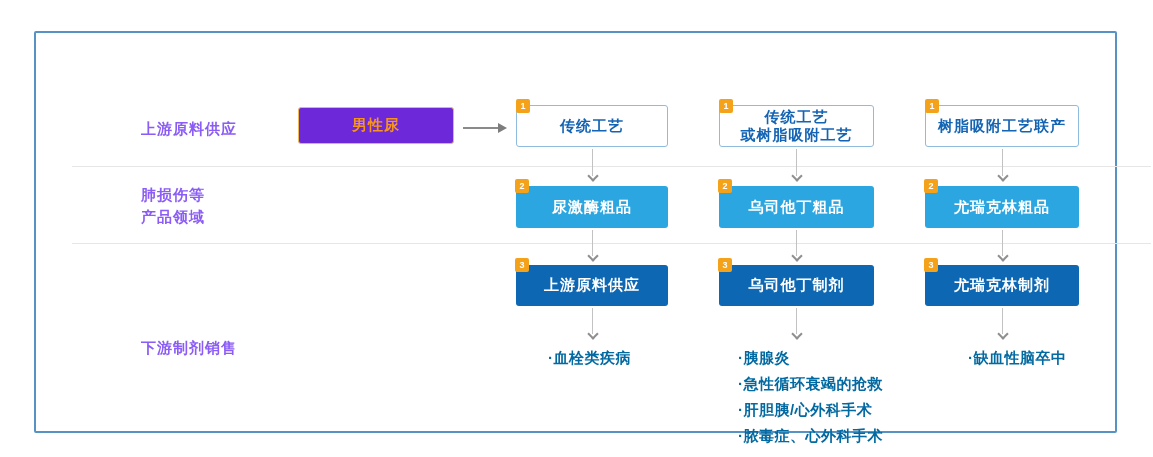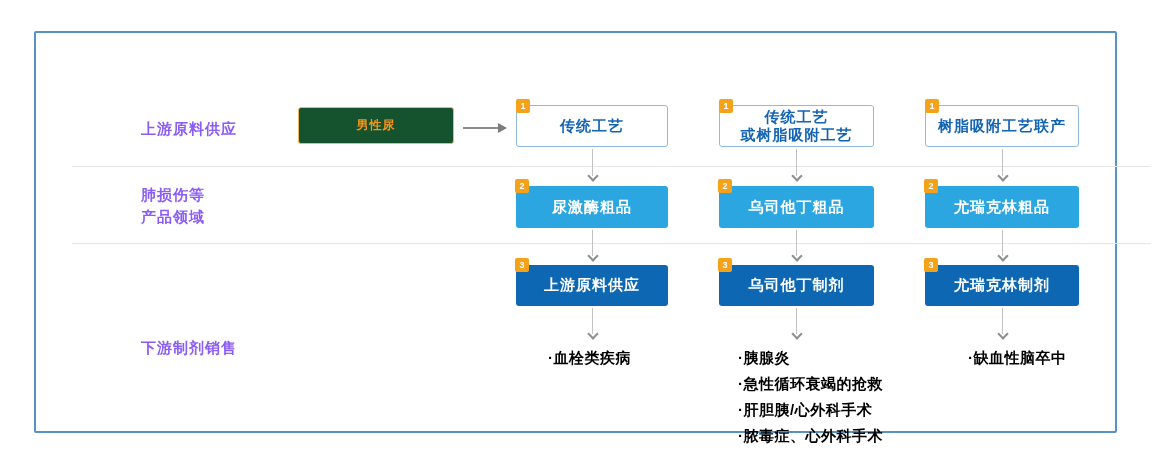--- a/index.html
+++ b/index.html
@@ -22,22 +22,22 @@
   .l1{left:105px;top:85px;}
   .l2{left:105px;top:151px;}
   .l3{left:105px;top:304px;}
 
   .box{
     position:absolute;display:flex;flex-direction:column;align-items:center;justify-content:center;
     border-radius:3px;box-sizing:border-box;text-align:center;
   }
   .source-box{
     left:262px;top:74px;width:156px;height:37px;
-    border:1px solid #EFB954;background:#14532d;
-    color:#F7941E;font-size:12px;font-weight:bold;letter-spacing:1px;
+    border:1px solid #EFB954;background:#6d28d9;
+    color:#F7941E;font-size:15px;font-weight:bold;letter-spacing:1px;
   }
   .process{
     top:72px;height:42px;background:#ffffff;border:1px solid #8FBCDE;
     color:#1464B4;font-size:15px;font-weight:bold;letter-spacing:1px;line-height:18px;
   }
   .crude{
     top:153px;height:42px;background:#2CA6E0;
     color:#ffffff;font-size:15px;font-weight:bold;letter-spacing:1px;
   }
   .formulation{
@@ -65,21 +65,21 @@
   .v-arrow .tail{position:absolute;left:4px;top:0;bottom:5px;width:1px;background:#c2c2c2;}
   .v-arrow .head{
     position:absolute;left:1px;bottom:1px;width:6px;height:6px;
     border-right:2px solid #8f8f8f;border-bottom:2px solid #8f8f8f;transform:rotate(45deg);
   }
   .va-x1{left:552px;} .va-x2{left:756px;} .va-x3{left:962px;}
   .va-a{top:116px;height:32px;}
   .va-b{top:197px;height:31px;}
   .va-c{top:275px;height:31px;}
 
-  .indications{position:absolute;color:#000000;font-size:15px;font-weight:bold;letter-spacing:0.5px;}
+  .indications{position:absolute;color:#0369a1;font-size:15px;font-weight:bold;letter-spacing:0.5px;}
   .ind-c1{left:512px;top:315px;}
   .ind-c2{left:702px;top:315px;}
   .ind-c3{left:932px;top:315px;}
   .indications .item{line-height:19px;margin-bottom:7px;white-space:nowrap;}
 </style>
 </head>
 <body>
 
 <div class="canvas">
   <div class="frame">

